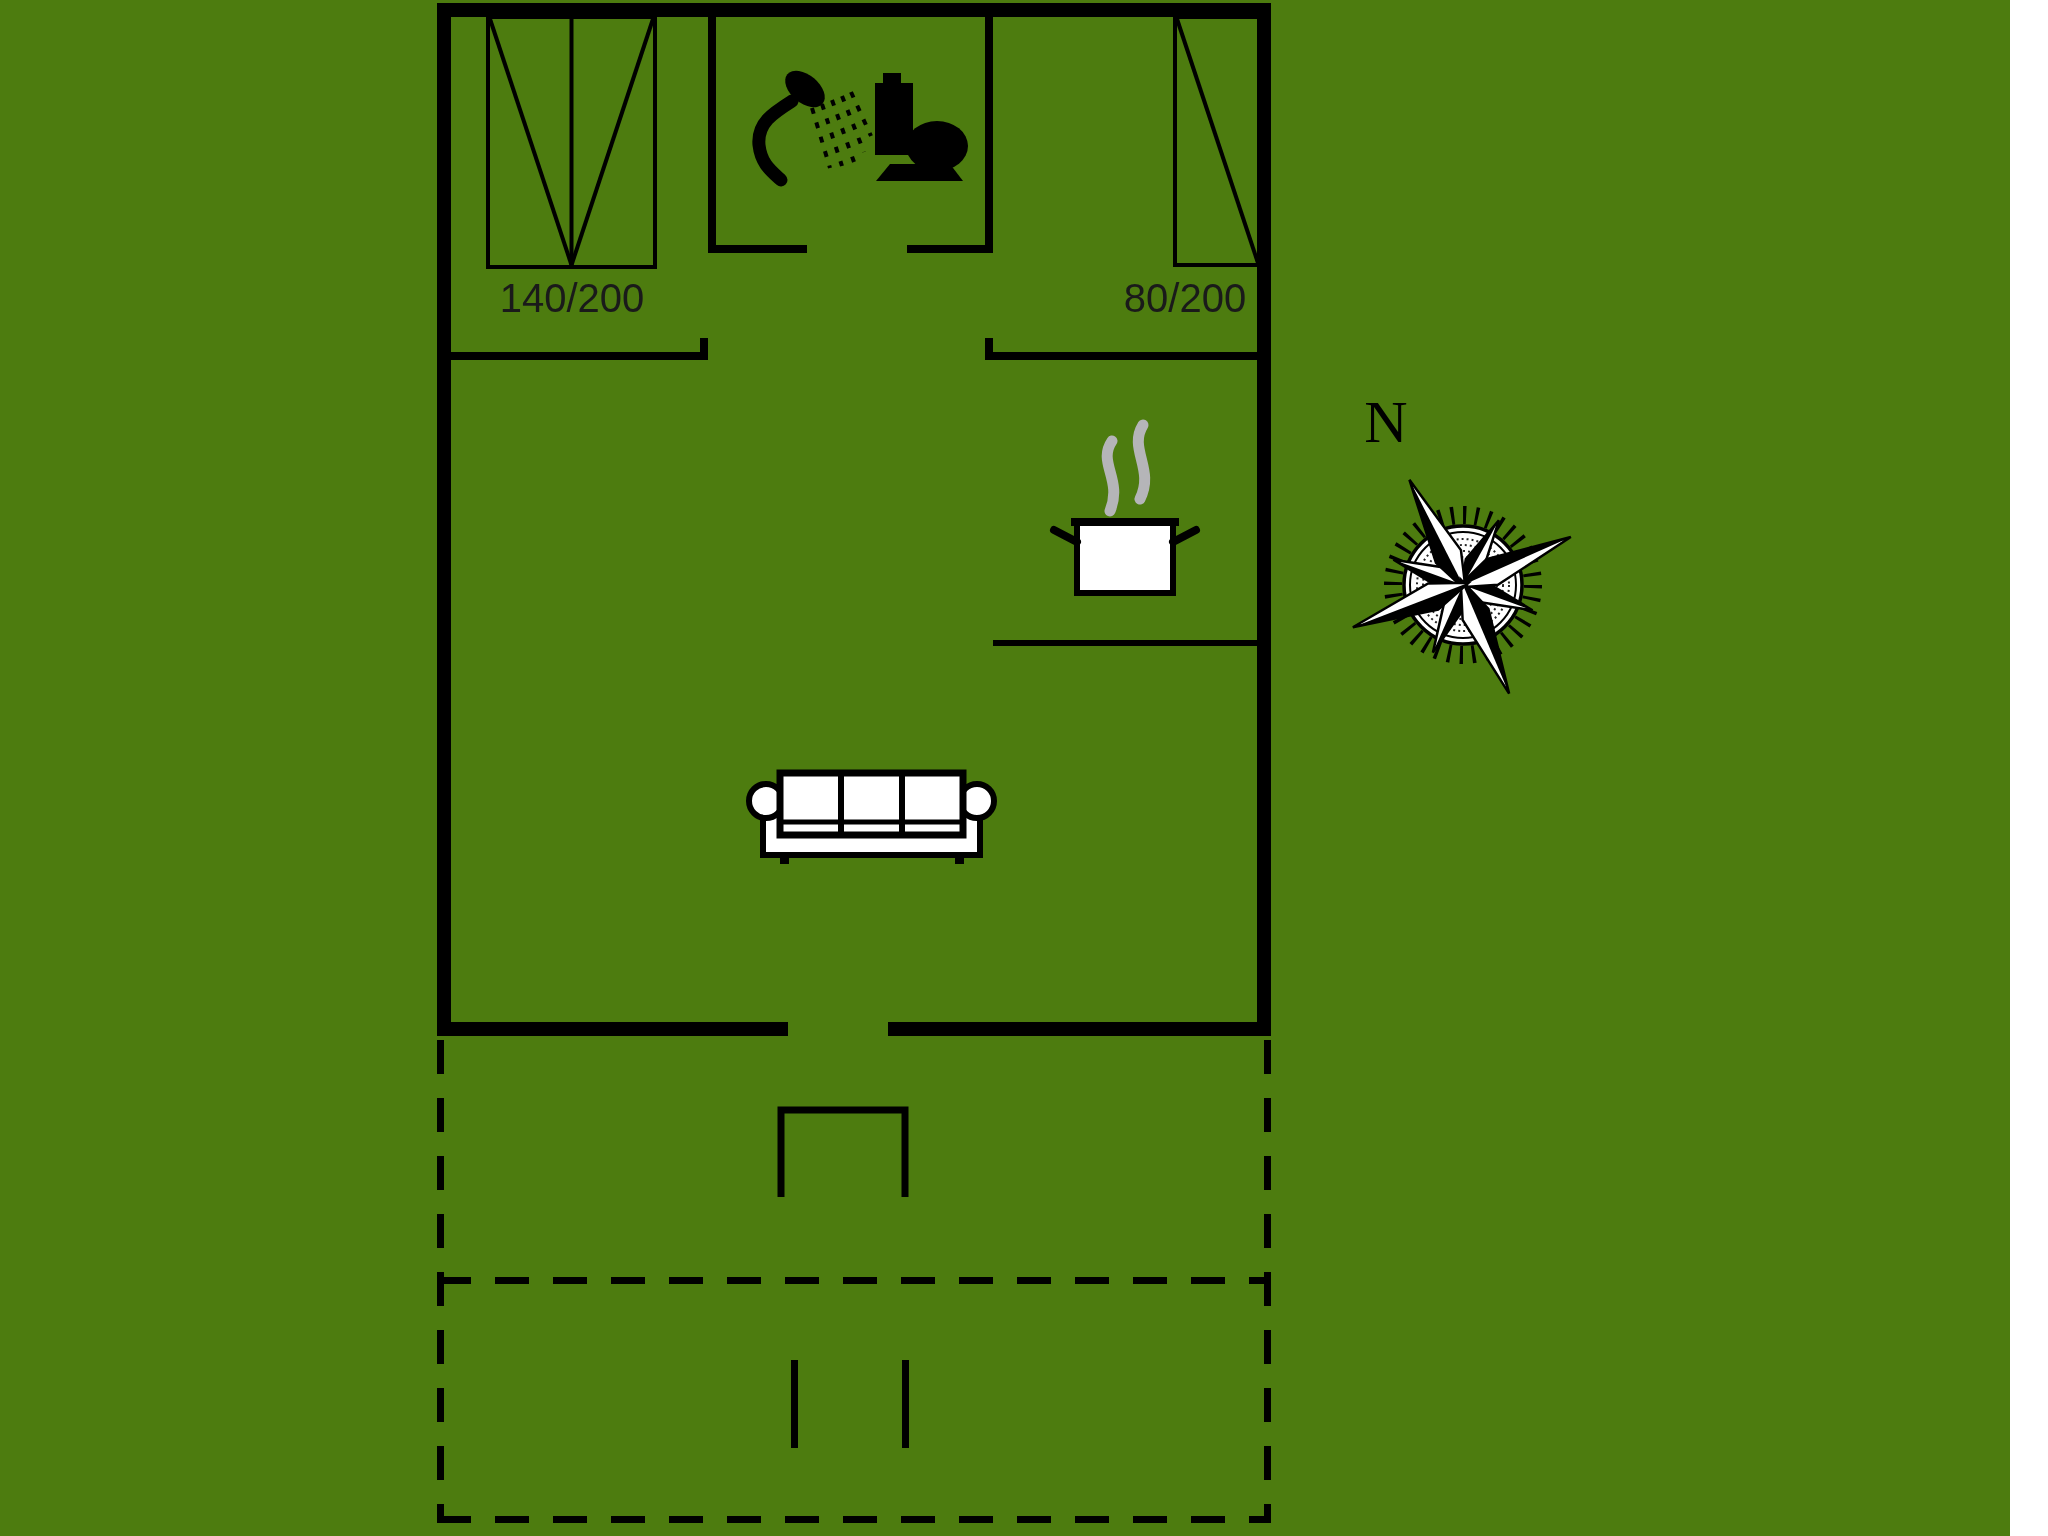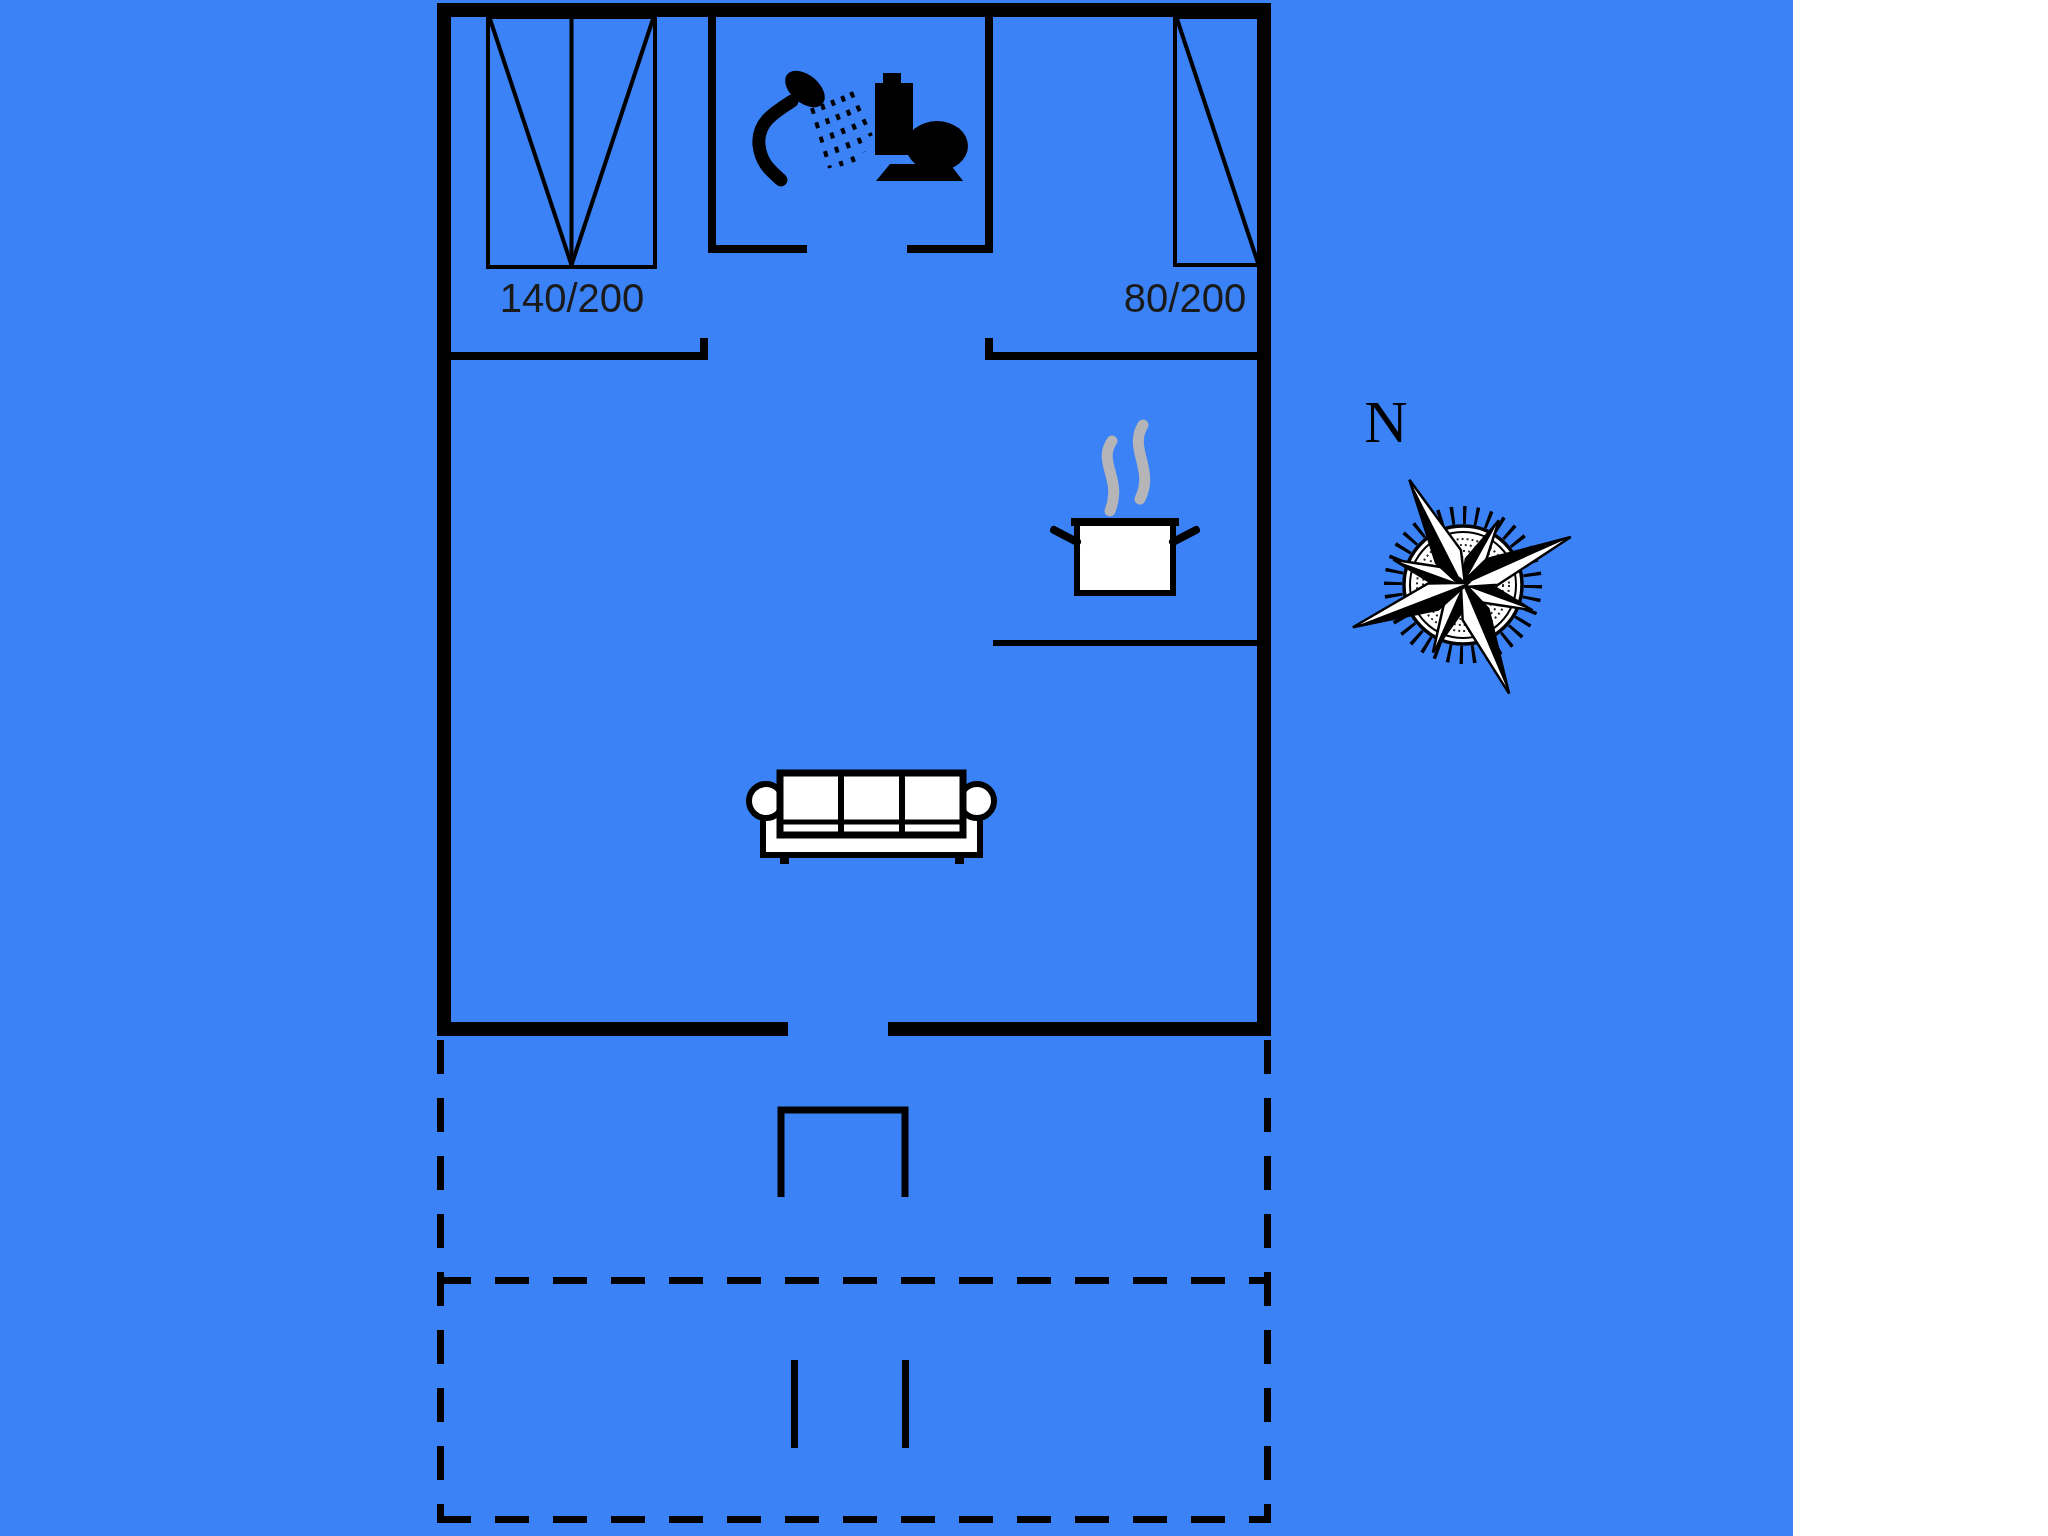--- a/index.html
+++ b/index.html
@@ -1,19 +1,19 @@
 <!DOCTYPE html>
 <html><head>
 <meta charset="utf-8">
 <style>
   html,body{margin:0;padding:0;background:#fff;}
   .stage{
     position:relative;
-    width:1793px;height:1536px;
-    background:#3b82f6;
+    width:2010px;height:1536px;
+    background:#4d7c0f;
     overflow:hidden;
     font-family:"Liberation Sans", sans-serif;
   }
   svg{display:block;}
   text.size-label{
     font-family:"Liberation Sans", sans-serif;
     font-size:40px;
     fill:#1a1a1a;
   }
   text.north-label{

